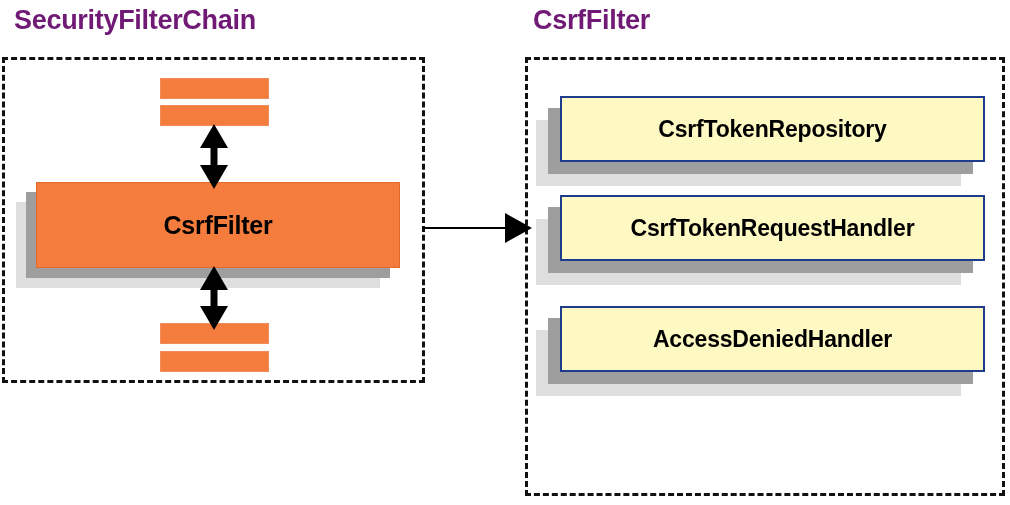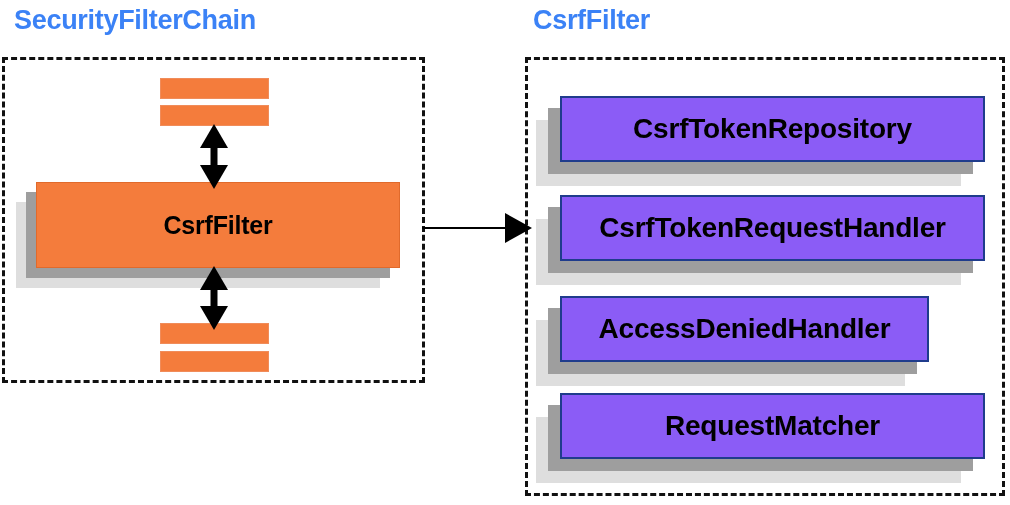--- a/index.html
+++ b/index.html
@@ -20,21 +20,21 @@
     width: 1010px;
     height: 505px;
   }
 
   
   .panel-title {
     position: absolute;
     font-weight: bold;
     font-size: 27px;
     line-height: 30px;
-    color: #3b82f6;
+    color: #701a75;
     white-space: nowrap;
     letter-spacing: -0.3px;
   }
   #title-left  { left: 14px;  top: 5px; }
   #title-right { left: 533px; top: 5px; }
 
   
   .dashed-box {
     position: absolute;
     box-sizing: border-box;
@@ -84,23 +84,23 @@
   
   .bar {
     position: absolute;
     box-sizing: border-box;
     background: #f47c3c;
     border: 1px solid #f08c5a;
   }
 
   
   .node-blue .face {
-    background: #8b5cf6;
+    background: #fef9c3;
     border: 2px solid #1f3c8c;
-    font-size: 28px;
+    font-size: 23px;
     letter-spacing: -0.2px;
   }
   .node-blue .shadow-near { left: -12px; top: 12px; width: 100%; height: 100%; }
   .node-blue .shadow-far  { left: -24px; top: 24px; width: 100%; height: 100%; }
 
   
   #arrow-layer {
     position: absolute;
     left: 0; top: 0;
     width: 1010px; height: 505px;
@@ -137,31 +137,26 @@
     <div class="shadow-near"></div>
     <div class="face">CsrfTokenRepository</div>
   </div>
 
   <div class="node node-blue" style="left:560px; top:195px; width:425px; height:66px;text-decoration:underline;">
     <div class="shadow-far"></div>
     <div class="shadow-near"></div>
     <div class="face">CsrfTokenRequestHandler</div>
   </div>
 
-  <div class="node node-blue" style="left:560px; top:296px; width:369px; height:66px;">
+  <div class="node node-blue" style="left:560px; top:306px; width:425px; height:66px;">
     <div class="shadow-far"></div>
     <div class="shadow-near"></div>
     <div class="face">AccessDeniedHandler</div>
   </div>
 
-  <div class="node node-blue" style="left:560px; top:393px; width:425px; height:66px;">
-    <div class="shadow-far"></div>
-    <div class="shadow-near"></div>
-    <div class="face">RequestMatcher</div>
-  </div>
 
   <svg id="arrow-layer" viewBox="0 0 1010 505">
 
     <g>
       <line x1="214" y1="133" x2="214" y2="180" stroke="#000000" stroke-width="7"></line>
       <polygon points="214,124 200,148 228,148" fill="#000000"></polygon>
       <polygon points="214,189 200,165 228,165" fill="#000000"></polygon>
     </g>
 
     <g>

